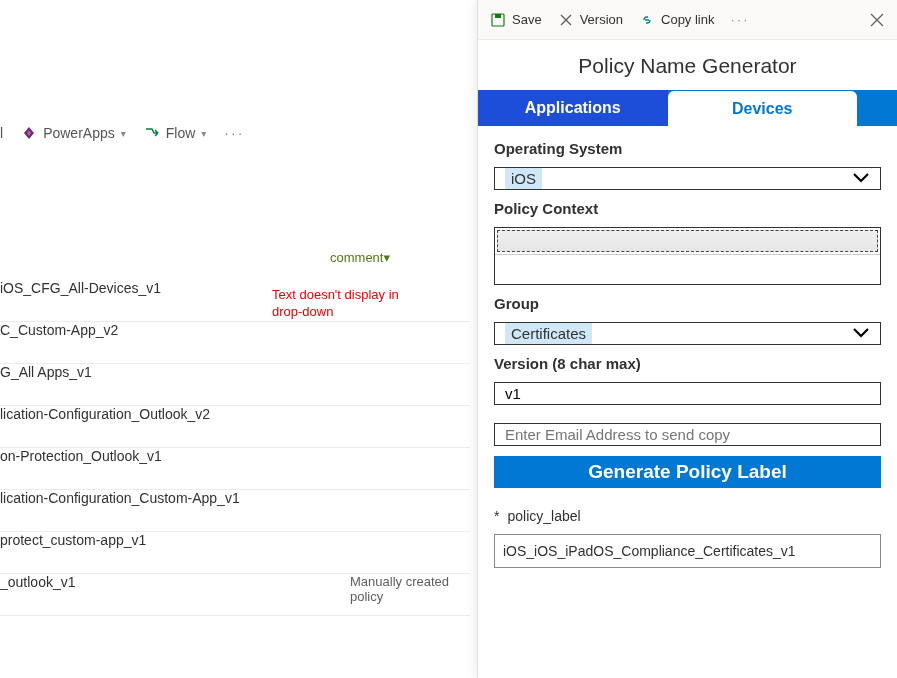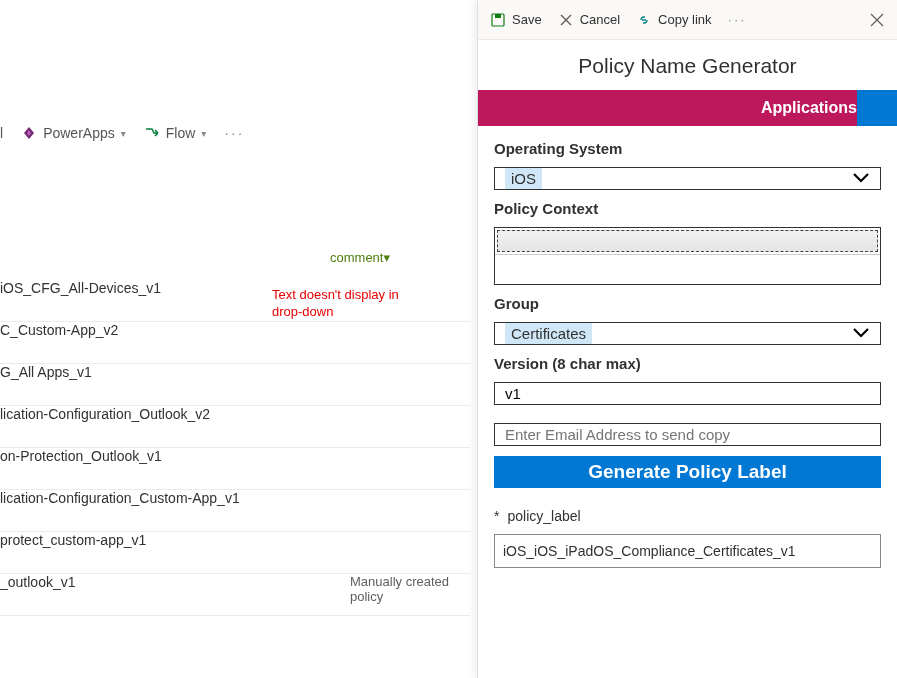--- a/index.html
+++ b/index.html
@@ -113,21 +113,21 @@
     }
     .tab {
       flex: 1;
       display: flex;
       align-items: center;
       justify-content: center;
       font-size: 16px;
       font-weight: 600;
       cursor: pointer;
     }
-    .tab.app { background: #be185d; color: #fff; justify-content: flex-end; }
+    .tab.app { background: #1d4ed8; color: #fff; }
     .tab.dev { background: #fff; color: #0078d4; border-top-left-radius: 6px; border-top-right-radius: 6px; margin-top: 1px; }
     .tab-gap { width: 40px; background: #0078d4; }
     .form { padding: 14px 16px; display: flex; flex-direction: column; gap: 10px; }
     .label { font-weight: 600; font-size: 15px; }
     .input, .select, .textish {
       width: 100%;
       height: 23px;
       border: 1px solid #323130;
       background: #fff;
       font-size: 15px;
@@ -272,21 +272,21 @@
           </svg>
       </span>
       <span>Save</span>
     </div>
     <div class="tb-item">
       <span class="icon-small">
         <svg width="12" height="12" viewBox="0 0 12 12">
             <path d="M1 1 L11 11 M11 1 L1 11" stroke="#605e5c" stroke-width="1.4"></path>
           </svg>
       </span>
-      <span>Cancel</span>
+      <span>Version</span>
     </div>
     <div class="tb-item">
       <span class="icon-small">
         <svg width="14" height="14" viewBox="0 0 14 14">
             <path d="M4 7a3 3 0 0 1 3-3h1M10 7a3 3 0 0 1-3 3H6M5 7h4" stroke="#038387" stroke-width="1.3" fill="none"></path>
           </svg>
       </span>
       <span>Copy link</span>
     </div>
     <div class="tb-item">
@@ -300,20 +300,23 @@
           </svg>
       </span>
     </div>
   </div>
 
   <div class="panel-title">Policy Name Generator</div>
 
   <div class="tabs">
     <div class="tab app">
       <span>Applications</span>
+    </div>
+    <div class="tab dev">
+      <span>Devices</span>
     </div>
     <div class="tab-gap"></div>
   </div>
 
   <div class="form">
     <div class="label">Operating System</div>
     <div class="select">
       <span class="val">iOS</span>
       <span class="carat">
         <svg width="18" height="12" viewBox="0 0 18 12">

